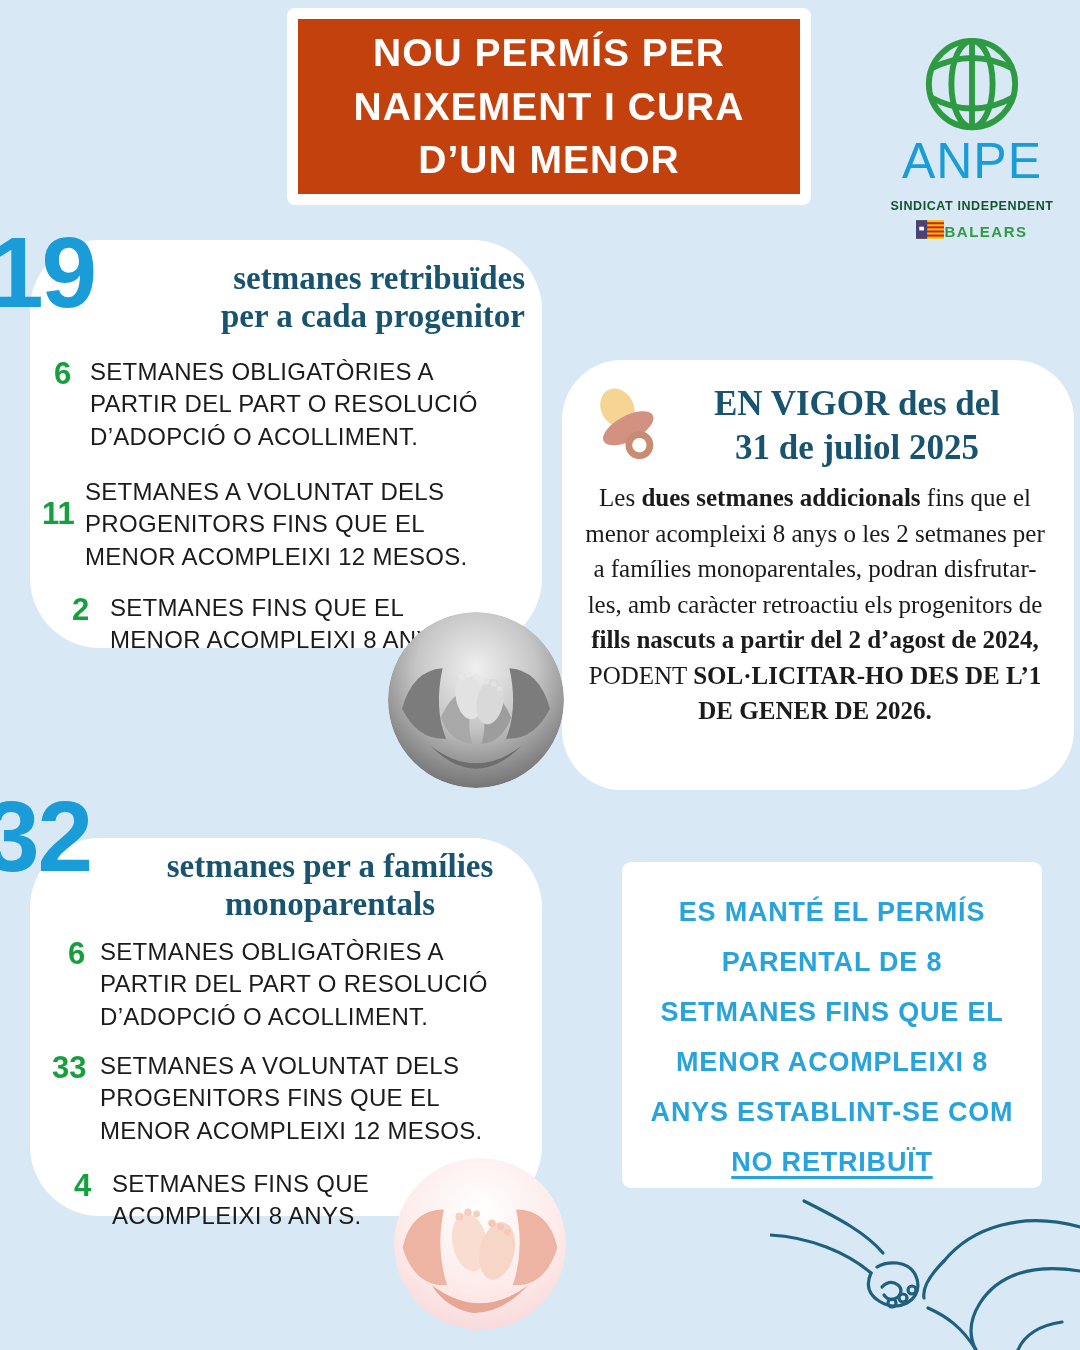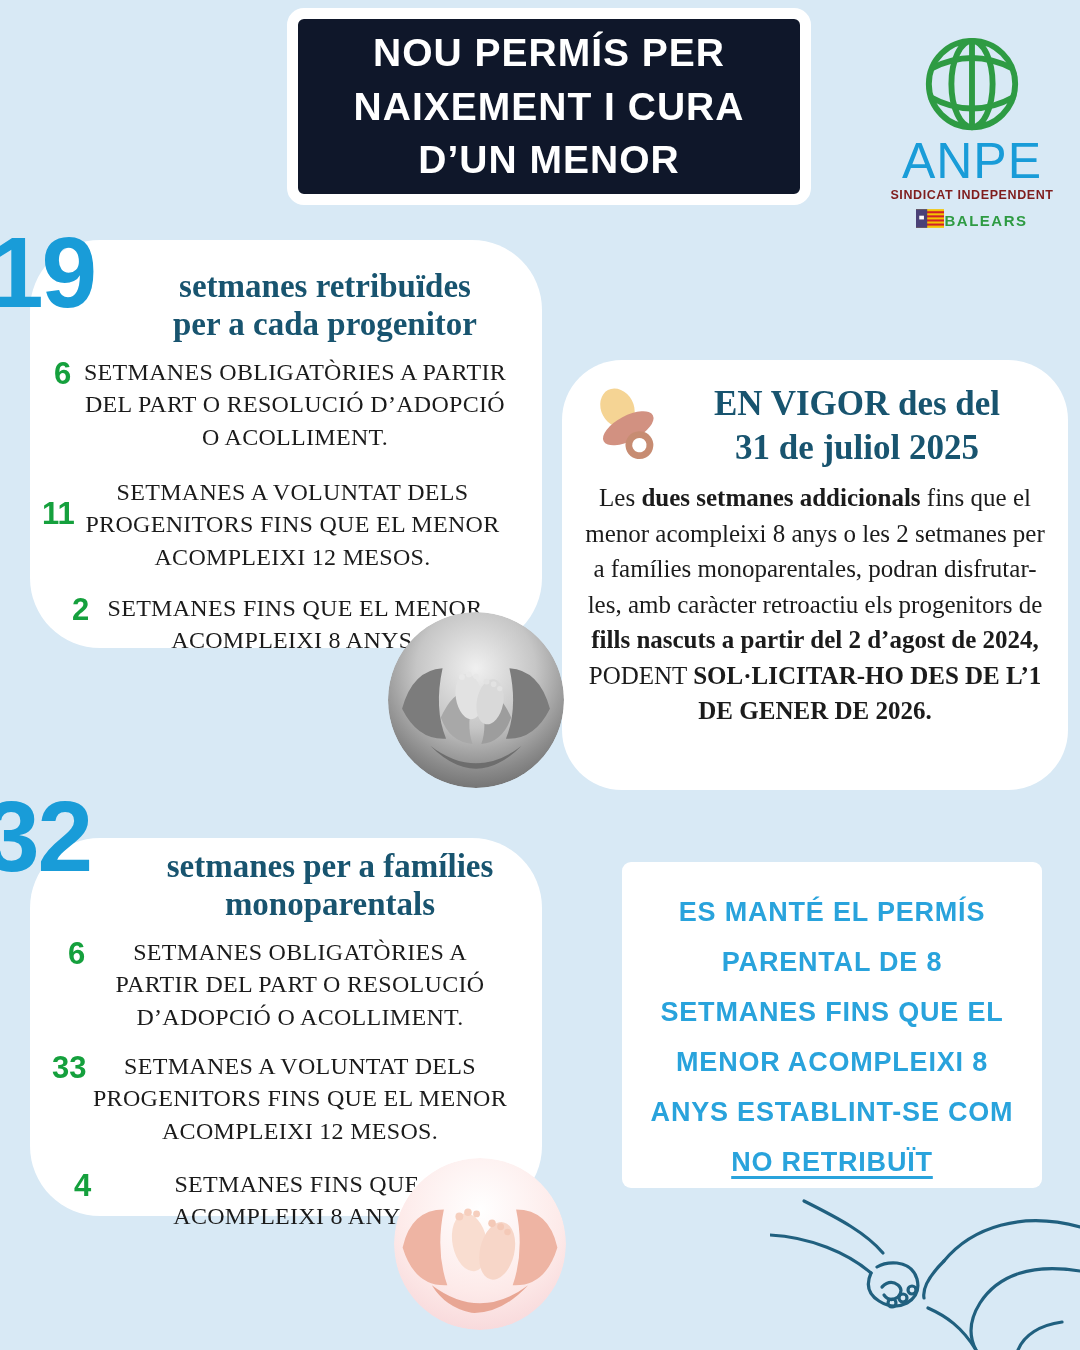--- a/index.html
+++ b/index.html
@@ -3,45 +3,45 @@
 <meta charset="utf-8">
 <style>
   html,body{margin:0;padding:0;}
   body{font-family:"Liberation Sans",sans-serif;}
   .poster{position:relative;width:1080px;height:1350px;background:#d8e9f5;overflow:hidden;}
   .abs{position:absolute;}
   .card{position:absolute;background:#ffffff;}
   .pre{white-space:pre-line;}
 
   
-  .banner{left:287px;top:8px;width:524px;height:197px;background:#0f172a;border:11px solid #ffffff;
-          border-radius:17px;display:flex;align-items:center;justify-content:center;box-sizing:border-box;}
+  .banner{left:287px;top:8px;width:524px;height:197px;background:#c2410c;border:11px solid #ffffff;
+          border-radius:8px;display:flex;align-items:center;justify-content:center;box-sizing:border-box;}
   .banner-title{color:#ffffff;font-size:39px;font-weight:bold;letter-spacing:1px;line-height:1.38;text-align:center;}
 
   
   .logo{left:872px;top:34px;width:200px;text-align:center;}
   .logo-word{color:#199cd8;font-size:50px;font-weight:400;letter-spacing:1px;line-height:1;margin-top:-6px;}
-  .logo-sub{color:#7f1d1d;font-size:12.5px;font-weight:bold;letter-spacing:.6px;margin-top:2px;}
+  .logo-sub{color:#14532d;font-size:12.5px;font-weight:bold;letter-spacing:.6px;margin-top:13px;}
   .logo-region{display:flex;align-items:center;justify-content:center;margin-top:7px;}
   .logo-region span{color:#2e9b43;font-size:15px;font-weight:bold;letter-spacing:1.5px;}
 
   
   .bignum{color:#199cd8;font-size:100px;font-weight:800;line-height:1;letter-spacing:-2px;z-index:3;}
 
   
   .card19{left:30px;top:240px;width:512px;height:408px;border-radius:70px;}
   .card32{left:30px;top:838px;width:512px;height:378px;border-radius:70px;}
   .sec-heading{color:#18546f;font-size:33px;font-weight:bold;font-family:"Liberation Serif",serif;
                text-align:center;line-height:1.15;}
-  .row-text{font-family:Liberation Serif, serif;color:#1b1b1b;font-size:24px;line-height:1.35;
-            text-align:center;letter-spacing:.3px;}
+  .row-text{font-family:Liberation Sans, sans-serif;color:#1b1b1b;font-size:24px;line-height:1.35;
+            letter-spacing:.3px;margin-left:10px;}
   .row-num{color:#15a03d;font-size:31px;font-weight:800;line-height:1;}
 
   
-  .cardvigor{left:562px;top:360px;width:506px;height:430px;border-radius:60px;}
+  .cardvigor{left:562px;top:360px;width:506px;height:430px;border-radius:60px;padding-left:6px;}
   .vigor-heading{color:#18546f;font-size:35px;font-weight:bold;font-family:"Liberation Serif",serif;
                  text-align:center;line-height:1.25;}
   .vigor-par{font-family:"Liberation Serif",serif;color:#1b1b1b;font-size:25px;line-height:1.42;
              text-align:center;white-space:pre-line;}
   .vigor-par .b{font-weight:bold;margin-top:44px;}
 
   
   .cardparental{left:622px;top:862px;width:420px;height:326px;border-radius:9px;}
   .parental-text{color:#29a3dc;font-size:27px;font-weight:bold;letter-spacing:.8px;line-height:1.85;
                  text-align:center;}
@@ -82,21 +82,21 @@
           <rect y="15.4" width="30" height="2.2" fill="#d01f2b"></rect>
           <rect width="12" height="20" fill="#4a4177"></rect>
           <rect x="3.5" y="7" width="5" height="4" fill="#ffffff"></rect>
         </svg>
       </span>
       <span>BALEARS</span>
     </div>
   </div>
 
   <div class="card card19">
-    <div class="abs sec-heading pre" style="left:95px;top:28px;width:400px;">setmanes retribuïdes
+    <div class="abs sec-heading pre" style="left:95px;top:20px;width:400px;text-align:right;">setmanes retribuïdes
 per a cada progenitor</div>
     <div class="abs row-num" style="left:24px;top:118px;">6</div>
     <div class="abs row-text" style="left:50px;top:116px;width:430px;">SETMANES OBLIGATÒRIES A PARTIR DEL PART O RESOLUCIÓ D’ADOPCIÓ O ACOLLIMENT.</div>
     <div class="abs row-num" style="left:12px;top:238px;margin-top:20px;">11</div>
     <div class="abs row-text" style="left:45px;top:236px;width:435px;">SETMANES A VOLUNTAT DELS PROGENITORS FINS QUE EL MENOR ACOMPLEIXI 12 MESOS.</div>
     <div class="abs row-num" style="left:42px;top:354px;">2</div>
     <div class="abs row-text" style="left:70px;top:352px;width:390px;">SETMANES FINS QUE EL MENOR ACOMPLEIXI 8 ANYS.</div>
   </div>
   <div class="abs bignum" style="left:-12px;top:222px;">19</div>
 

